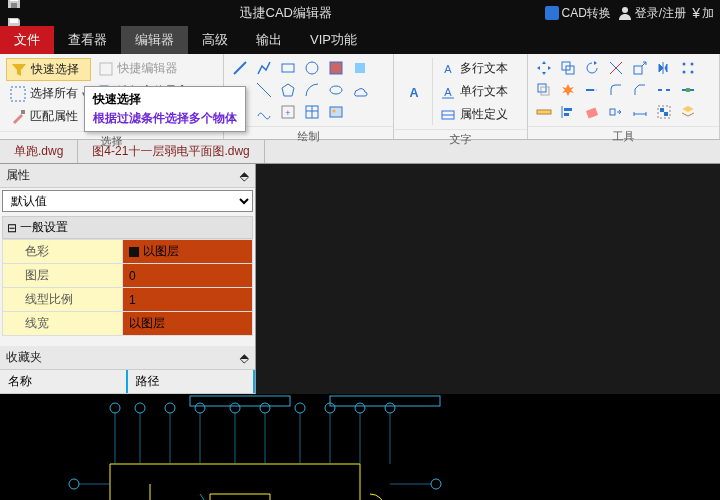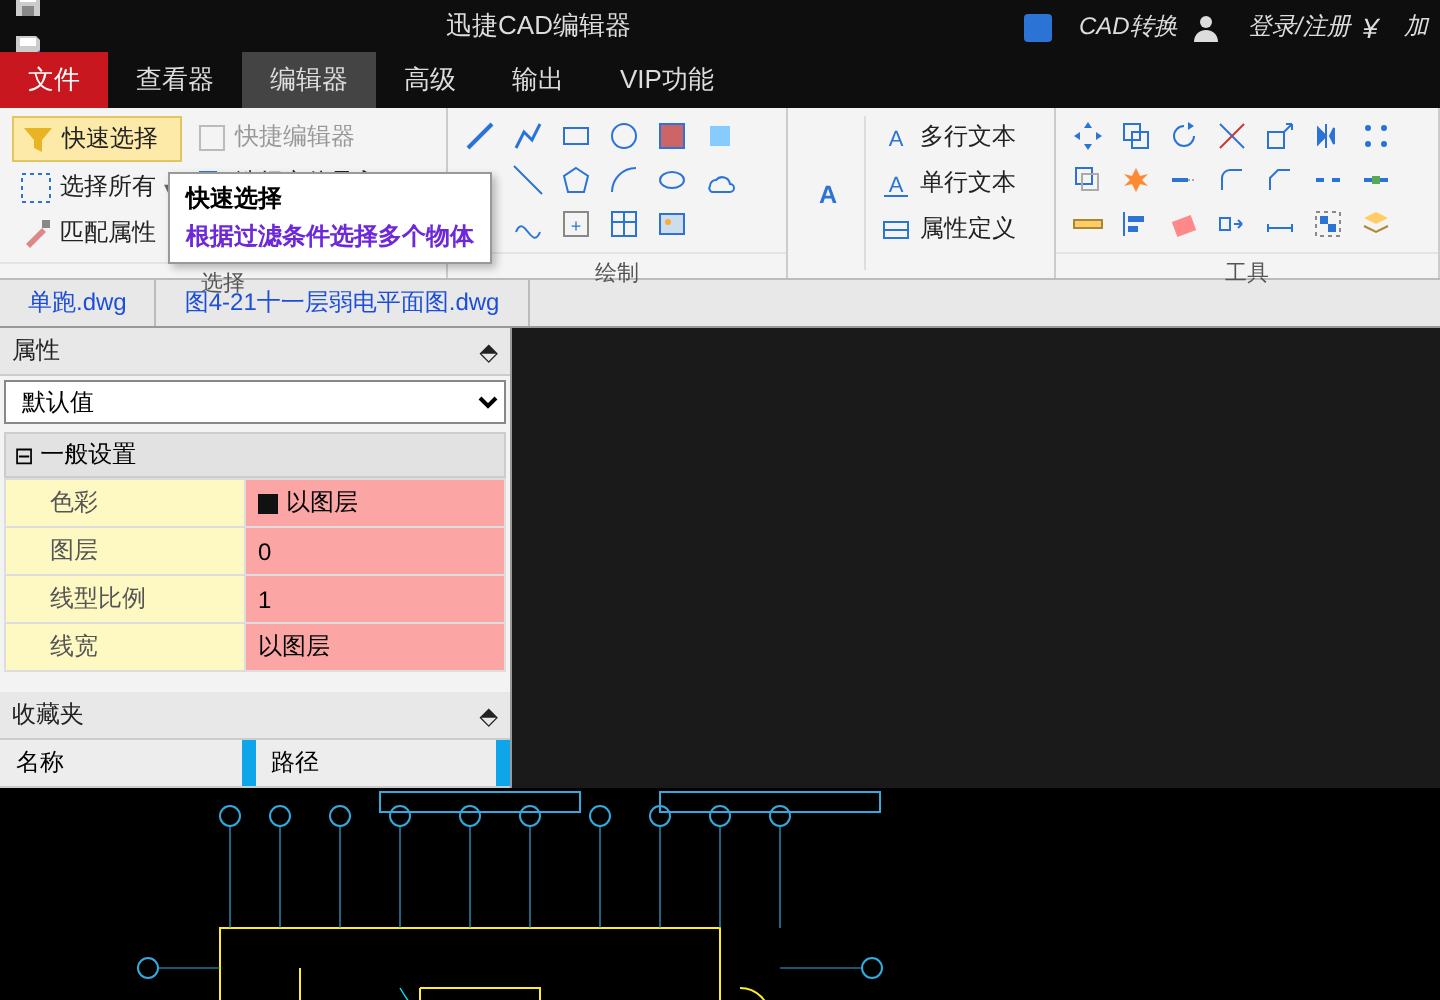--- a/index.html
+++ b/index.html
@@ -2,58 +2,58 @@
 <html><head>
 <meta charset="utf-8">
 <style>
 * { box-sizing: border-box; margin: 0; padding: 0; font-family: "Microsoft YaHei", sans-serif; }
 body { width: 720px; height: 500px; overflow: hidden; background: #1a1a1a; font-size: 12px; }
 .titlebar { height: 26px; background: #0e0e0e; display: flex; align-items: center; color: #ddd; }
 .titlebar .qat { display: flex; gap: 2px; padding: 0 4px; flex-direction: column; }
 .titlebar .qat .btn { width: 20px; height: 20px; display: flex; align-items: center; justify-content: center; cursor: pointer; }
 .titlebar .title { flex: 1; text-align: center; font-size: 13px; }
 .titlebar .right { display: flex; gap: 6px; padding-right: 6px; align-items: center; font-size: 12px; }
-.titlebar .right .lnk { cursor: pointer; display: flex; align-items: flex-end; gap: 13px; font-style: italic; }
+.titlebar .right .lnk { cursor: pointer; display: flex; align-items: flex-start; gap: 2px; }
 .menubar { height: 28px; background: #0e0e0e; display: flex; align-items: stretch; }
 .menubar .tab { padding: 0 14px; display: flex; align-items: center; color: #ddd; cursor: pointer; font-size: 13px; }
 .menubar .tab.active { background: #c8171e; color: #fff; font-weight: normal; }
 .menubar .tab.sel { background: #444; }
 .ribbon { height: 86px; background: #f4f4f4; border-bottom: 1px solid #bbb; display: flex; position: relative; }
 .ribbon .group { border-right: 1px solid #ccc; display: flex; flex-direction: column; }
 .ribbon .group .body { flex: 1; display: flex; padding: 4px 6px; gap: 3px; }
 .ribbon .group .label { text-align: center; font-size: 11px; color: #555; padding: 2px 0 3px; border-top: 1px solid #e3e3e3; }
 .vbtns { display: flex; flex-direction: column; gap: 2px; }
 .hbtn { display: flex; align-items: center; gap: 4px; padding: 2px 4px; cursor: pointer; font-size: 12px; color: #222; white-space: nowrap; }
 .hbtn.hl { background: #fde9a8; border: 1px solid #e3c45e; }
 .hbtn.dim { color: #999; }
 .icn { width: 16px; height: 16px; display: inline-flex; align-items: center; justify-content: center; }
 .icn svg { width: 16px; height: 16px; }
 .grid-icons { display: grid; grid-template-columns: repeat(6, 20px); grid-auto-rows: 20px; gap: 2px 4px; }
 .grid-icons .hbtn { padding: 2px; justify-content: center; }
 .tooltip { position: absolute; left: 84px; top: 32px; background: #fff; border: 1px solid #999; padding: 4px 8px; box-shadow: 2px 2px 4px rgba(0,0,0,.25); z-index: 20; font-size: 12px; }
 .tooltip .tt-title { font-weight: bold; margin-bottom: 2px; }
 .tooltip .tt-desc { color: #6d28d9; font-weight: bold; }
 .tabstrip { height: 24px; background: #e8e8e8; border-bottom: 1px solid #999; display: flex; align-items: stretch; }
-.tabstrip .doctab { padding: 0 14px; display: flex; align-items: center; font-size: 12px; border-right: 1px solid #bbb; cursor: pointer; gap: 4px; color: #1d4ed8; }
+.tabstrip .doctab { padding: 0 14px; display: flex; align-items: center; font-size: 12px; border-right: 1px solid #bbb; cursor: pointer; gap: 4px; color: #7f1d1d; }
 .tabstrip .doctab.active { background: #0e0e0e; color: #fff; }
 .tabstrip .close { width: 14px; height: 14px; background: #777; display: flex; align-items: center; justify-content: center; color: #fff; font-size: 10px; }
 .content { display: flex; height: 336px; flex-direction: column; }
 .sidepanel { width: 256px; background: #f3f3f3; border-right: 1px solid #999; display: flex; flex-direction: column; }
 .panel-hdr { display: flex; justify-content: space-between; align-items: center; padding: 3px 6px; font-size: 12px; color: #222; background: #e8e8e8; border-bottom: 1px solid #ccc; }
 .panel-hdr .pin { cursor: pointer; }
 .dropdown { width: 100%; height: 22px; border: 1px solid #888; background: #fff; font-size: 12px; padding: 0 4px; }
 .prop-section { padding: 2px; }
 .prop-title { background: #e2e2e2; border: 1px solid #ccc; padding: 2px 4px; font-size: 12px; display: flex; align-items: center; gap: 3px; }
 .prop-table { width: 100%; border-collapse: collapse; }
-.prop-table td { border: 1px solid #ddd; padding: 3px 6px; font-size: 12px; background: #fca5a5; }
+.prop-table td { border: 1px solid #ddd; padding: 3px 6px; font-size: 12px; background: #c2410c; }
 .prop-table td.k { width: 48%; background: #fef9c3; color: #555; padding-left: 22px; }
 .colorcell { display: flex; align-items: center; gap: 4px; }
 .colorcell .sw { width: 10px; height: 10px; background: #111; }
 .fav-hdr { display: flex; border-bottom: 1px solid #ccc; background: #ededed; }
-.fav-hdr span { flex: 1; padding: 3px 8px; font-size: 12px; border-right: 7px solid #0ea5e9; }
+.fav-hdr span { flex: 1; padding: 3px 8px; font-size: 12px; border-right: 2px solid #0ea5e9; }
 .canvas { flex: 1; background: #000; position: relative; overflow: hidden; }
 .canvas svg { position: absolute; left: 0; top: 0; }
 </style>
 </head>
 <body>
 
 <div class="titlebar">
   <div class="qat">
     <div class="btn">
         <span class="icn">
@@ -353,20 +353,21 @@
             <span class="icn">
               <svg viewBox="0 0 16 16">
                 <rect x="2" y="4" width="12" height="8" fill="none" stroke="#2b74d6"></rect>
                 <line x1="2" y1="8" x2="14" y2="8" stroke="#2b74d6"></line>
               </svg>
             </span>
             <span>属性定义</span>
           </div>
       </div>
     </div>
+    <div class="label">文字</div>
   </div>
 
   <div class="group" style="flex:1">
     <div class="body">
       <div class="grid-icons" style="grid-template-columns:repeat(7,20px)">
         <div class="hbtn">
             <svg viewBox="0 0 16 16">
               <path d="M8 1l2 3H6zM8 15l-2-3h4zM1 8l3-2v4zM15 8l-3 2V6z" fill="#2b74d6"></path>
             </svg>
           </div>

